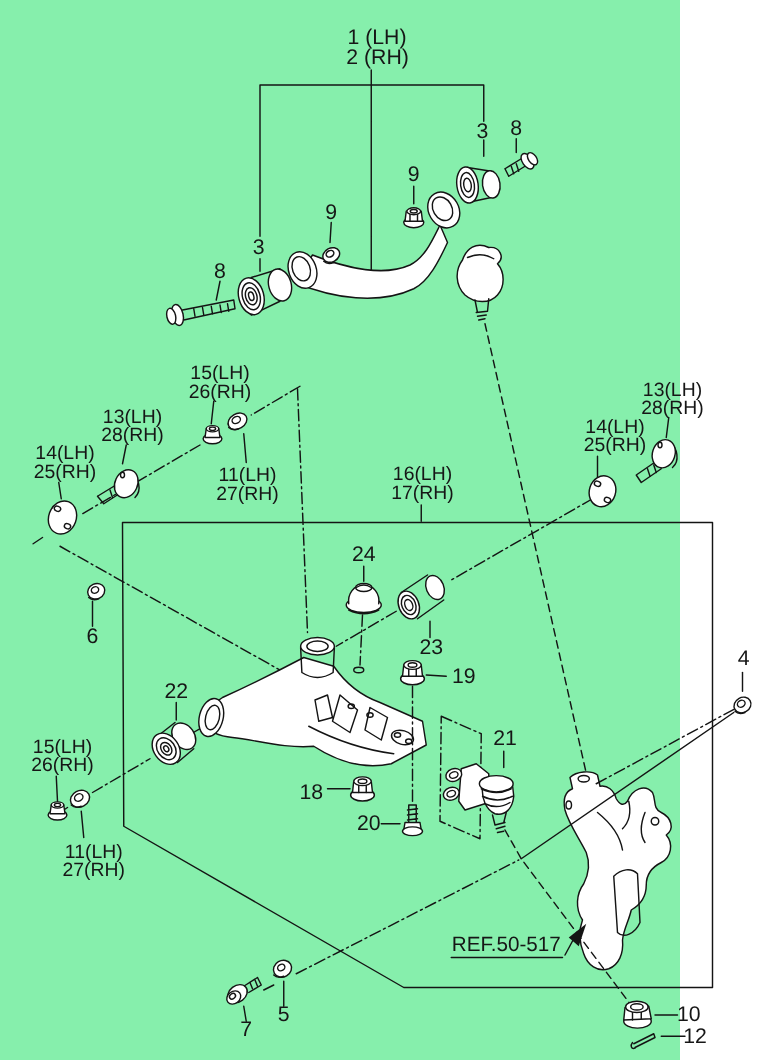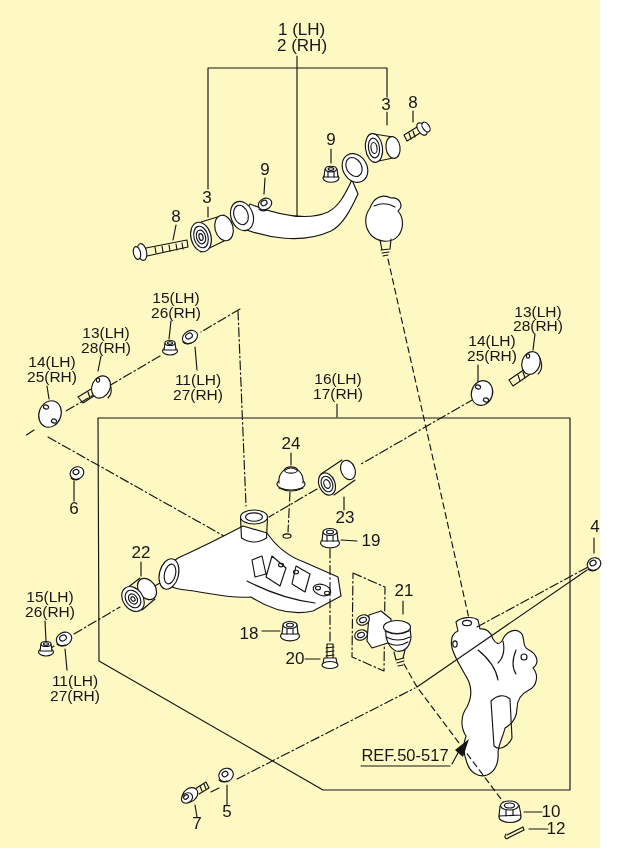--- a/index.html
+++ b/index.html
@@ -1,16 +1,16 @@
 <!DOCTYPE html>
 <html><head>
 <meta charset="utf-8">
 <style>
   html,body{margin:0;padding:0;background:#ffffff;}
-  .stage{width:600px;height:848px;background:#fef9c3;position:relative;font-family:"Liberation Sans",sans-serif;}
+  .stage{width:544px;height:848px;background:#86efac;position:relative;font-family:"Liberation Sans",sans-serif;}
   svg{display:block;}
   svg *{stroke:#141414;stroke-width:1.15;fill:none;stroke-linecap:round;stroke-linejoin:round;}
   .fw{fill:#ffffff;}
   .fb{fill:#141414;stroke:none;}
   .dd{stroke-dasharray:9 3 1.6 3;}
   .da{stroke-dasharray:6 4;}
   .thin{stroke-width:1;}
   text{stroke:none;fill:#161616;}
   .t-pair{font-size:15.5px;}
   .t-num{font-size:17px;}

